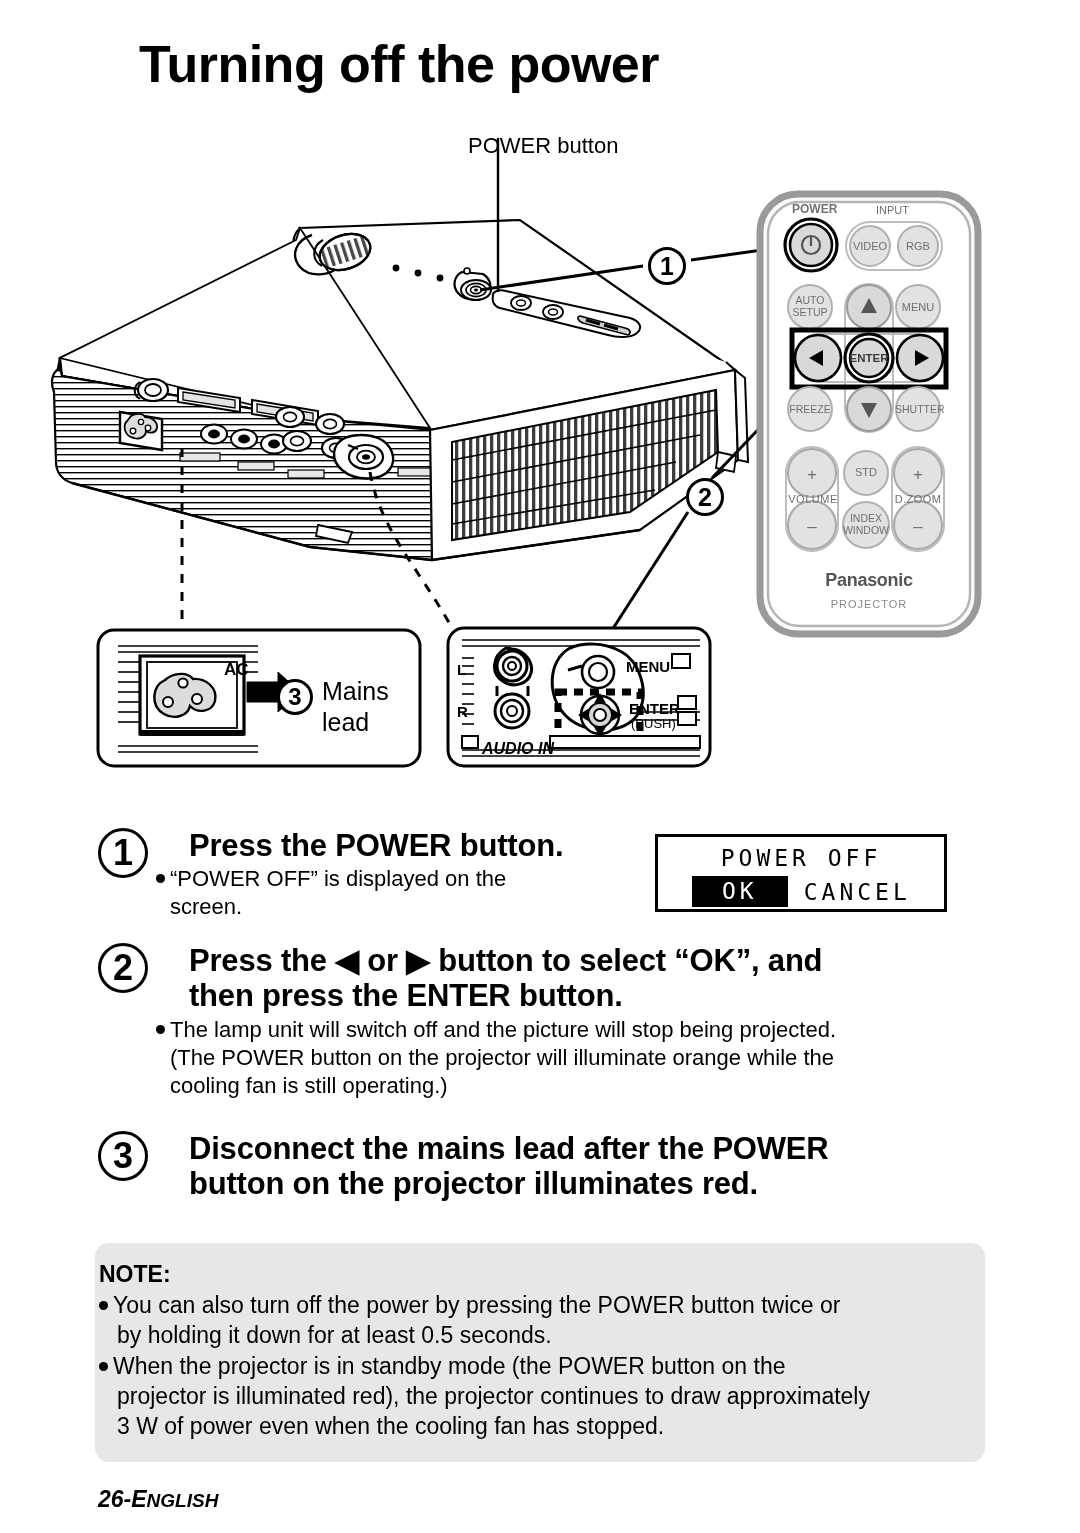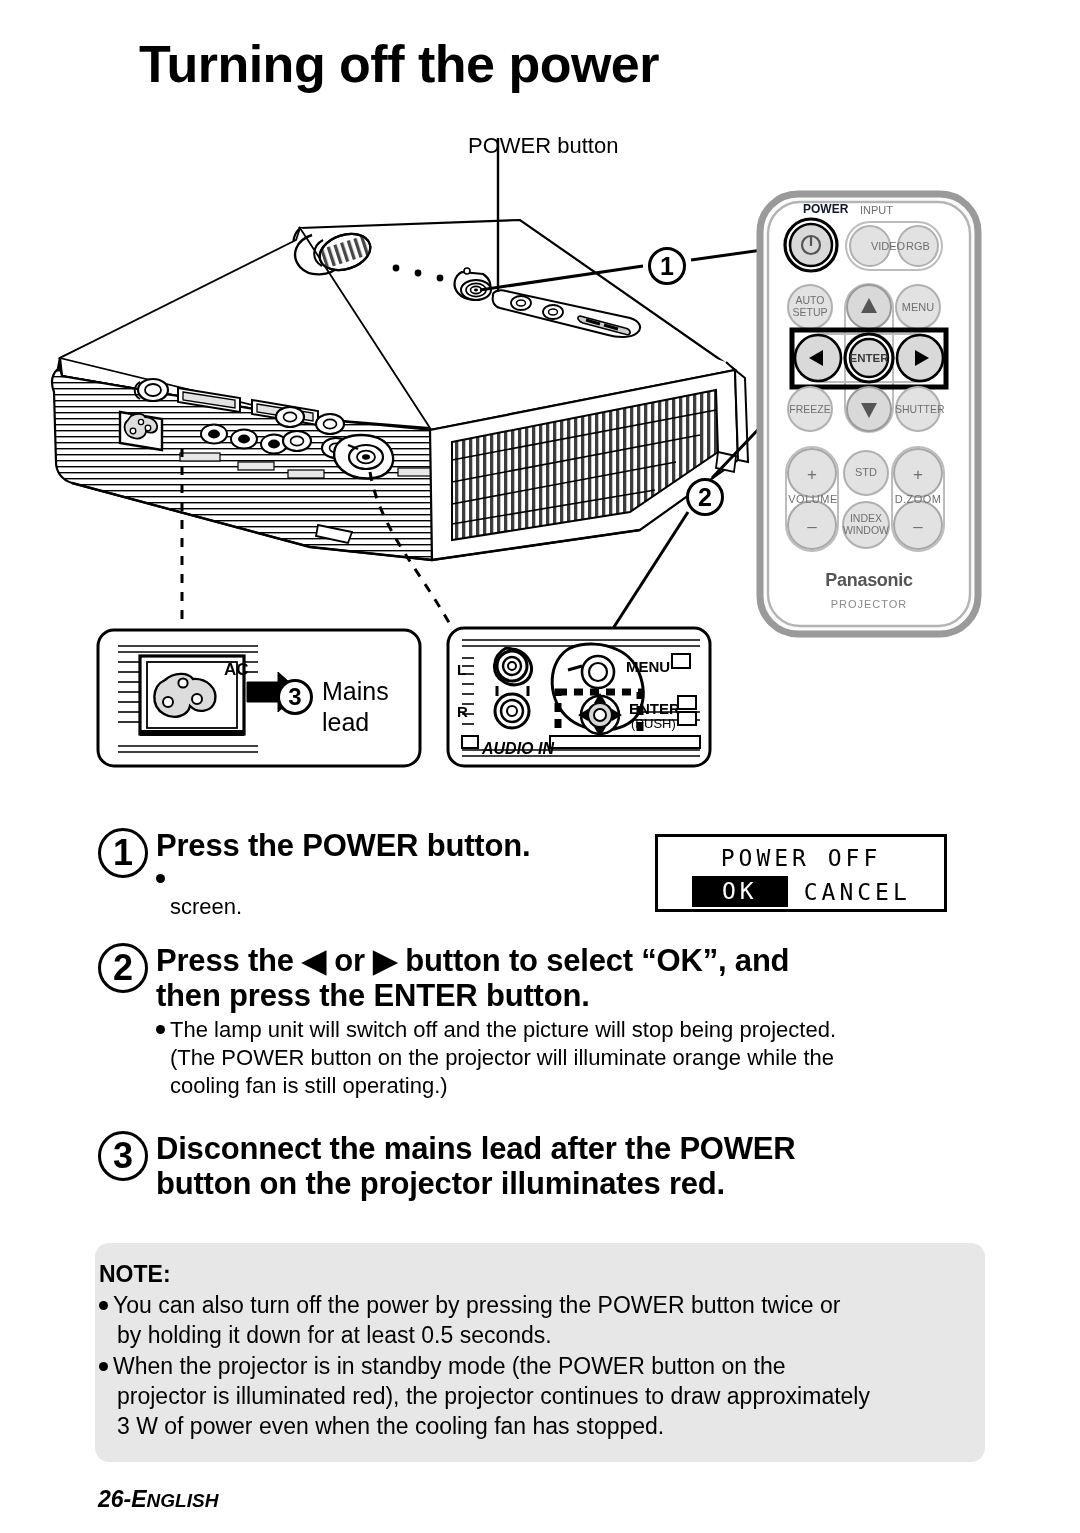--- a/index.html
+++ b/index.html
@@ -78,20 +78,21 @@
     text-align: center;
     line-height: 44px;
     background: #fff;
   }
   .step-body { margin-left: 58px; }
   .step-head {
     font-size: 31px;
     font-weight: bold;
     line-height: 1.14;
     letter-spacing: -0.2px;
+    margin-left: 33px;
   }
   .step-sub {
     font-size: 22px;
     line-height: 1.27;
     margin-top: 2px;
     padding-left: 14px;
     text-indent: -14px;
   }
   .step-sub .cont { text-indent: 0; padding-left: 0; display:block; }
   .bullet-dot {
@@ -477,23 +478,23 @@
     <circle cx="52" cy="331" r="24" fill="#e2e2e2" stroke="#a8a8a8" stroke-width="2"></circle>
 
     <rect x="132" y="253" width="52" height="104" rx="26" ry="26" fill="none" stroke="#bdbdbd" stroke-width="2"></rect>
     <circle cx="158" cy="279" r="24" fill="#e2e2e2" stroke="#a8a8a8" stroke-width="2"></circle>
     <circle cx="158" cy="331" r="24" fill="#e2e2e2" stroke="#a8a8a8" stroke-width="2"></circle>
 
     <circle cx="106" cy="279" r="22" fill="#e2e2e2" stroke="#b0b0b0" stroke-width="2"></circle>
     <circle cx="106" cy="331" r="23" fill="#e2e2e2" stroke="#b0b0b0" stroke-width="2"></circle>
   </svg>
 
-  <div style="position:absolute; left:43px; top:8px; font-size:12px; font-weight:bold; color:#0f172a;">POWER</div>
-  <div style="position:absolute; left:100px; top:10px; font-size:11px; color:#6f6f6f;">INPUT</div>
-  <div style="position:absolute; left:90px; top:46px; width:40px; text-align:center; font-size:11px; color:#6f6f6f;margin-left:18px;">VIDEO</div>
+  <div style="position:absolute; left:32px; top:8px; font-size:12px; font-weight:bold; color:#737373;">POWER</div>
+  <div style="position:absolute; left:116px; top:10px; font-size:11px; color:#6f6f6f;">INPUT</div>
+  <div style="position:absolute; left:90px; top:46px; width:40px; text-align:center; font-size:11px; color:#6f6f6f;">VIDEO</div>
   <div style="position:absolute; left:140px; top:46px; width:36px; text-align:center; font-size:11px; color:#6f6f6f;">RGB</div>
 
   <div style="position:absolute; left:30px; top:100px; width:40px; text-align:center; font-size:10.5px; color:#6f6f6f; line-height:1.15;">
     <div>AUTO</div>
     <div>SETUP</div>
   </div>
   <div style="position:absolute; left:138px; top:107px; width:40px; text-align:center; font-size:11px; color:#6f6f6f;">MENU</div>
 
   <div style="position:absolute; left:89px; top:158px; width:40px; text-align:center; font-size:11.5px; font-weight:bold; color:#3a3a3a;">ENTER</div>
 
@@ -516,21 +517,21 @@
 
   <div style="position:absolute; left:0; top:376px; width:218px; text-align:center; font-size:18px; font-weight:bold; color:#555; letter-spacing:-0.3px;">Panasonic</div>
   <div style="position:absolute; left:0; top:404px; width:218px; text-align:center; font-size:11px; color:#8a8a8a; letter-spacing:1px;">PROJECTOR</div>
 </div>
 
 <div class="step" style="top:828px;">
   <div class="step-num">1</div>
   <div class="step-body">
     <div class="step-head">Press the POWER button.</div>
     <div class="step-sub">
-      <span class="bullet-dot"></span>
+      <span class="bullet-dot"></span><span>“POWER OFF” is displayed on the</span>
       <span class="cont">screen.</span>
     </div>
   </div>
 </div>
 
 <div id="osd-box">
   <div id="osd-title">POWER OFF</div>
   <div id="osd-row">
     <span id="osd-ok">OK</span>
     <span id="osd-cancel">CANCEL</span>

